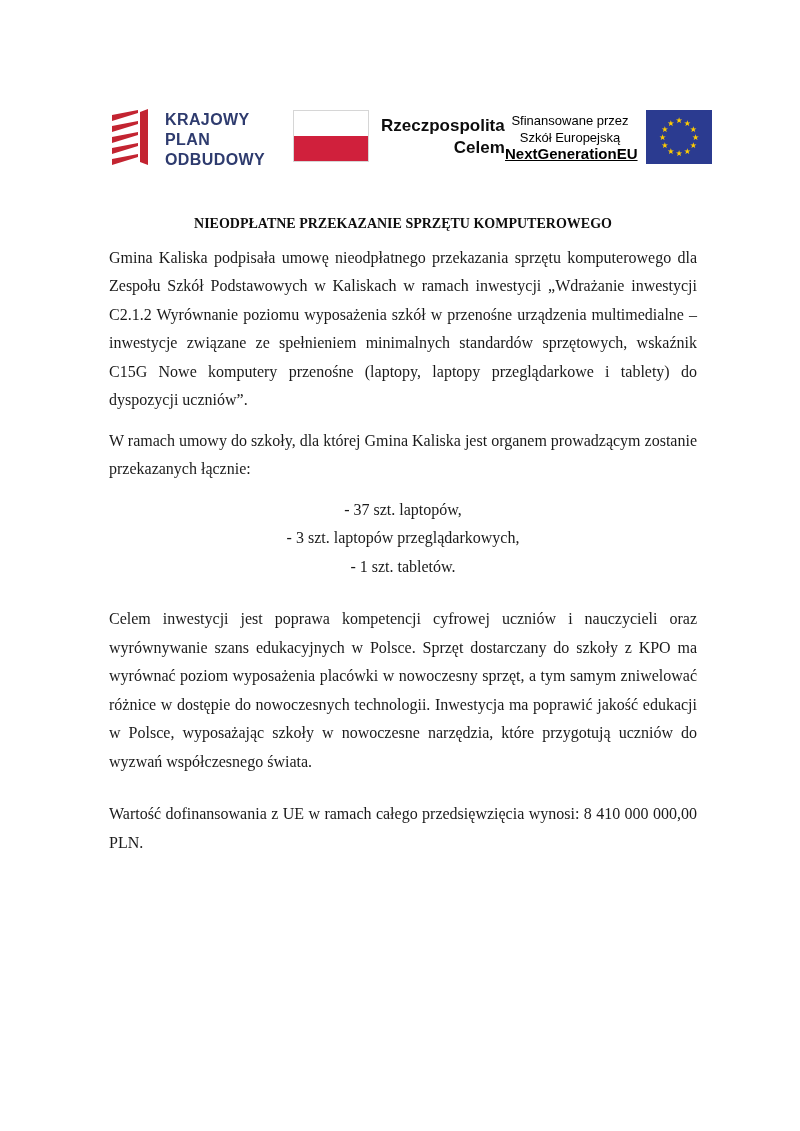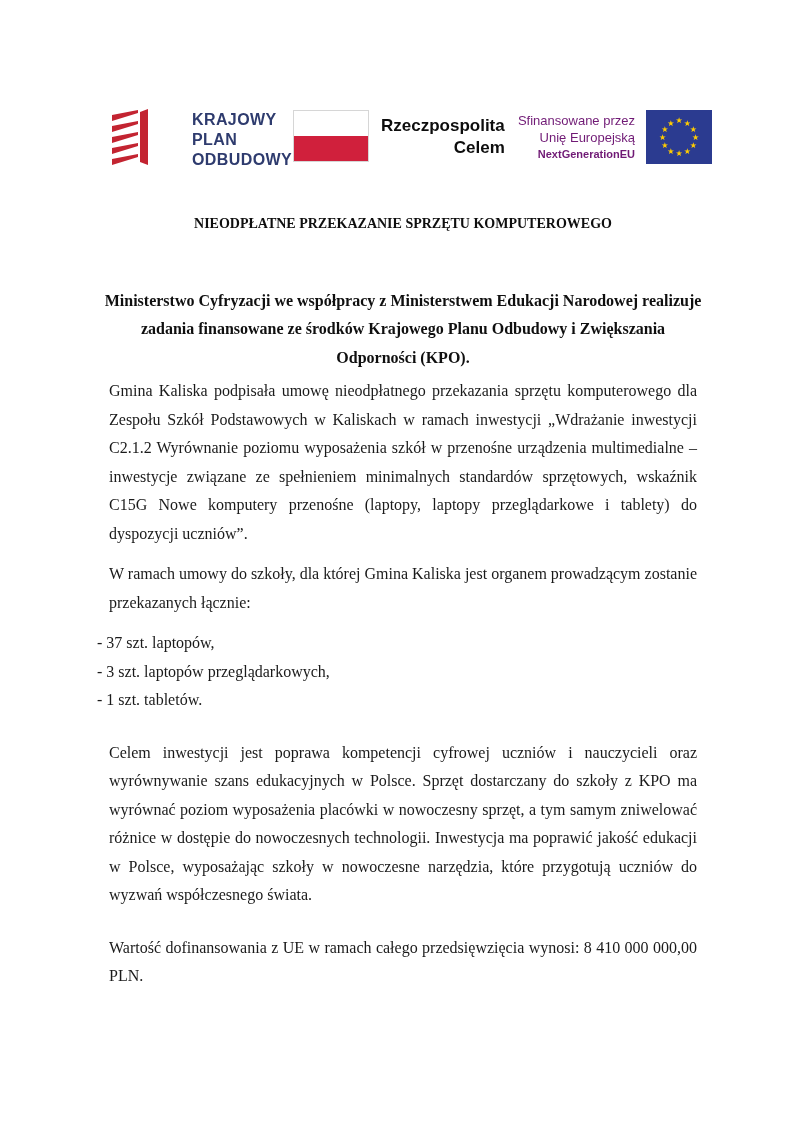--- a/index.html
+++ b/index.html
@@ -5,53 +5,53 @@
   html, body { margin:0; padding:0; background:#ffffff; }
   .page {
     position:relative; width:800px; height:1131px; background:#ffffff;
     font-family:"Liberation Serif", serif; color:#1a1a1a; overflow:hidden;
   }
 
   
   .logos { position:absolute; top:108px; left:0; width:800px; height:62px;
            font-family:"Liberation Sans", sans-serif; }
 
-  .kpo { position:absolute; left:110px; top:0; display:flex;gap:27px; }
+  .kpo { position:absolute; left:110px; top:0; display:flex; }
   .kpo-icon { width:46px; height:58px; }
   .kpo-text { margin-left:9px; padding-top:2px; color:#2e3b6e; font-weight:700;
               font-size:16px; line-height:20px; letter-spacing:0.4px; }
   .kpo-text span { display:block; }
 
   .pl { position:absolute; left:293px; top:2px; display:flex; }
   .pl-flag { width:74px; height:50px; border:1px solid #d6d6d6; }
   .pl-flag .white { height:25px; background:#ffffff; }
   .pl-flag .red   { height:25px; background:#d0203c; }
   .pl-text { margin-left:12px; padding-top:5px; font-weight:700; font-size:17px;
              line-height:22px; color:#0d0d0d;text-align:right; }
   .pl-text span { display:block; }
 
   .eu { position:absolute; left:505px; top:2px; display:flex; }
-  .eu-text { width:130px; text-align:right; font-size:13px; line-height:16.5px;
-             padding-top:3px; color:#701a75; }
+  .eu-text { width:130px; text-align:center; font-size:13px; line-height:16.5px;
+             padding-top:3px; color:#000000; }
   .eu-text span { display:block; }
-  .eu-text .ngeu { font-weight:700; font-size:11px; }
+  .eu-text .ngeu { font-weight:700; font-size:15px;text-decoration:underline; }
   .eu-flag { margin-left:11px; width:66px; height:54px; display:block; }
   .eu-flag text { fill:#ffcc00; font-size:8px; text-anchor:middle;
                   font-family:"DejaVu Sans", sans-serif; }
 
   
   .doc { position:absolute; top:210px; left:97px; width:612px; }
   .doc-title { margin:0; font-size:14px; font-weight:700; text-align:center;
                line-height:28.5px; color:#0f0f0f; }
   .lead { margin:48px 0 0 0; font-weight:700; text-align:center;
           font-size:16px; line-height:28.5px; color:#0f0f0f; }
   .lead span { display:block; white-space:nowrap; }
   .para { margin:12px; text-align:justify; font-size:16px; line-height:28.5px; }
   .para-first { margin-top:5px; }
-  .equip-list { font-size:16px; line-height:28.5px; }
+  .equip-list { font-size:16px; line-height:28.5px;text-align:center; }
   .gap { margin-top:24px; }
 </style>
 </head>
 <body>
 
 <div class="page">
 
   <header class="logos">
 
     <div class="kpo">
@@ -79,21 +79,21 @@
       </div>
       <div class="pl-text">
         <span>Rzeczpospolita</span>
         <span>Celem</span>
       </div>
     </div>
 
     <div class="eu">
       <div class="eu-text">
         <span>Sfinansowane przez</span>
-        <span>Unię Europejską</span>
+        <span>Szkół Europejską</span>
         <span class="ngeu">NextGenerationEU</span>
       </div>
       <svg class="eu-flag" viewBox="0 0 66 54" aria-hidden="true">
         <rect width="66" height="54" fill="#2b3b90"></rect>
         <text x="33" y="10.5" dy="2.8">★</text>
         <text x="41.3" y="12.7" dy="2.8">★</text>
         <text x="47.3" y="18.8" dy="2.8">★</text>
         <text x="49.5" y="27" dy="2.8">★</text>
         <text x="47.3" y="35.3" dy="2.8">★</text>
         <text x="41.3" y="41.3" dy="2.8">★</text>
@@ -105,25 +105,20 @@
         <text x="24.8" y="12.7" dy="2.8">★</text>
       </svg>
     </div>
 
   </header>
 
   <main class="doc">
 
     <h1 class="doc-title">NIEODPŁATNE PRZEKAZANIE SPRZĘTU KOMPUTEROWEGO</h1>
 
-    <p class="lead">
-      <span>Ministerstwo Cyfryzacji we współpracy z Ministerstwem Edukacji Narodowej realizuje</span>
-      <span>zadania finansowane ze środków Krajowego Planu Odbudowy i Zwiększania</span>
-      <span>Odporności (KPO).</span>
-    </p>
 
     <p class="para para-first">Gmina Kaliska podpisała umowę nieodpłatnego przekazania sprzętu komputerowego dla Zespołu Szkół Podstawowych w Kaliskach w ramach inwestycji „Wdrażanie inwestycji C2.1.2 Wyrównanie poziomu wyposażenia szkół w przenośne urządzenia multimedialne – inwestycje związane ze spełnieniem minimalnych standardów sprzętowych, wskaźnik C15G Nowe komputery przenośne (laptopy, laptopy przeglądarkowe i tablety) do dyspozycji uczniów”.</p>
 
     <p class="para">W ramach umowy do szkoły, dla której Gmina Kaliska jest organem prowadzącym zostanie przekazanych łącznie:</p>
 
     <div class="equip-list">
       <div>- 37 szt. laptopów,</div>
       <div>- 3 szt. laptopów przeglądarkowych,</div>
       <div>- 1 szt. tabletów.</div>
     </div>

